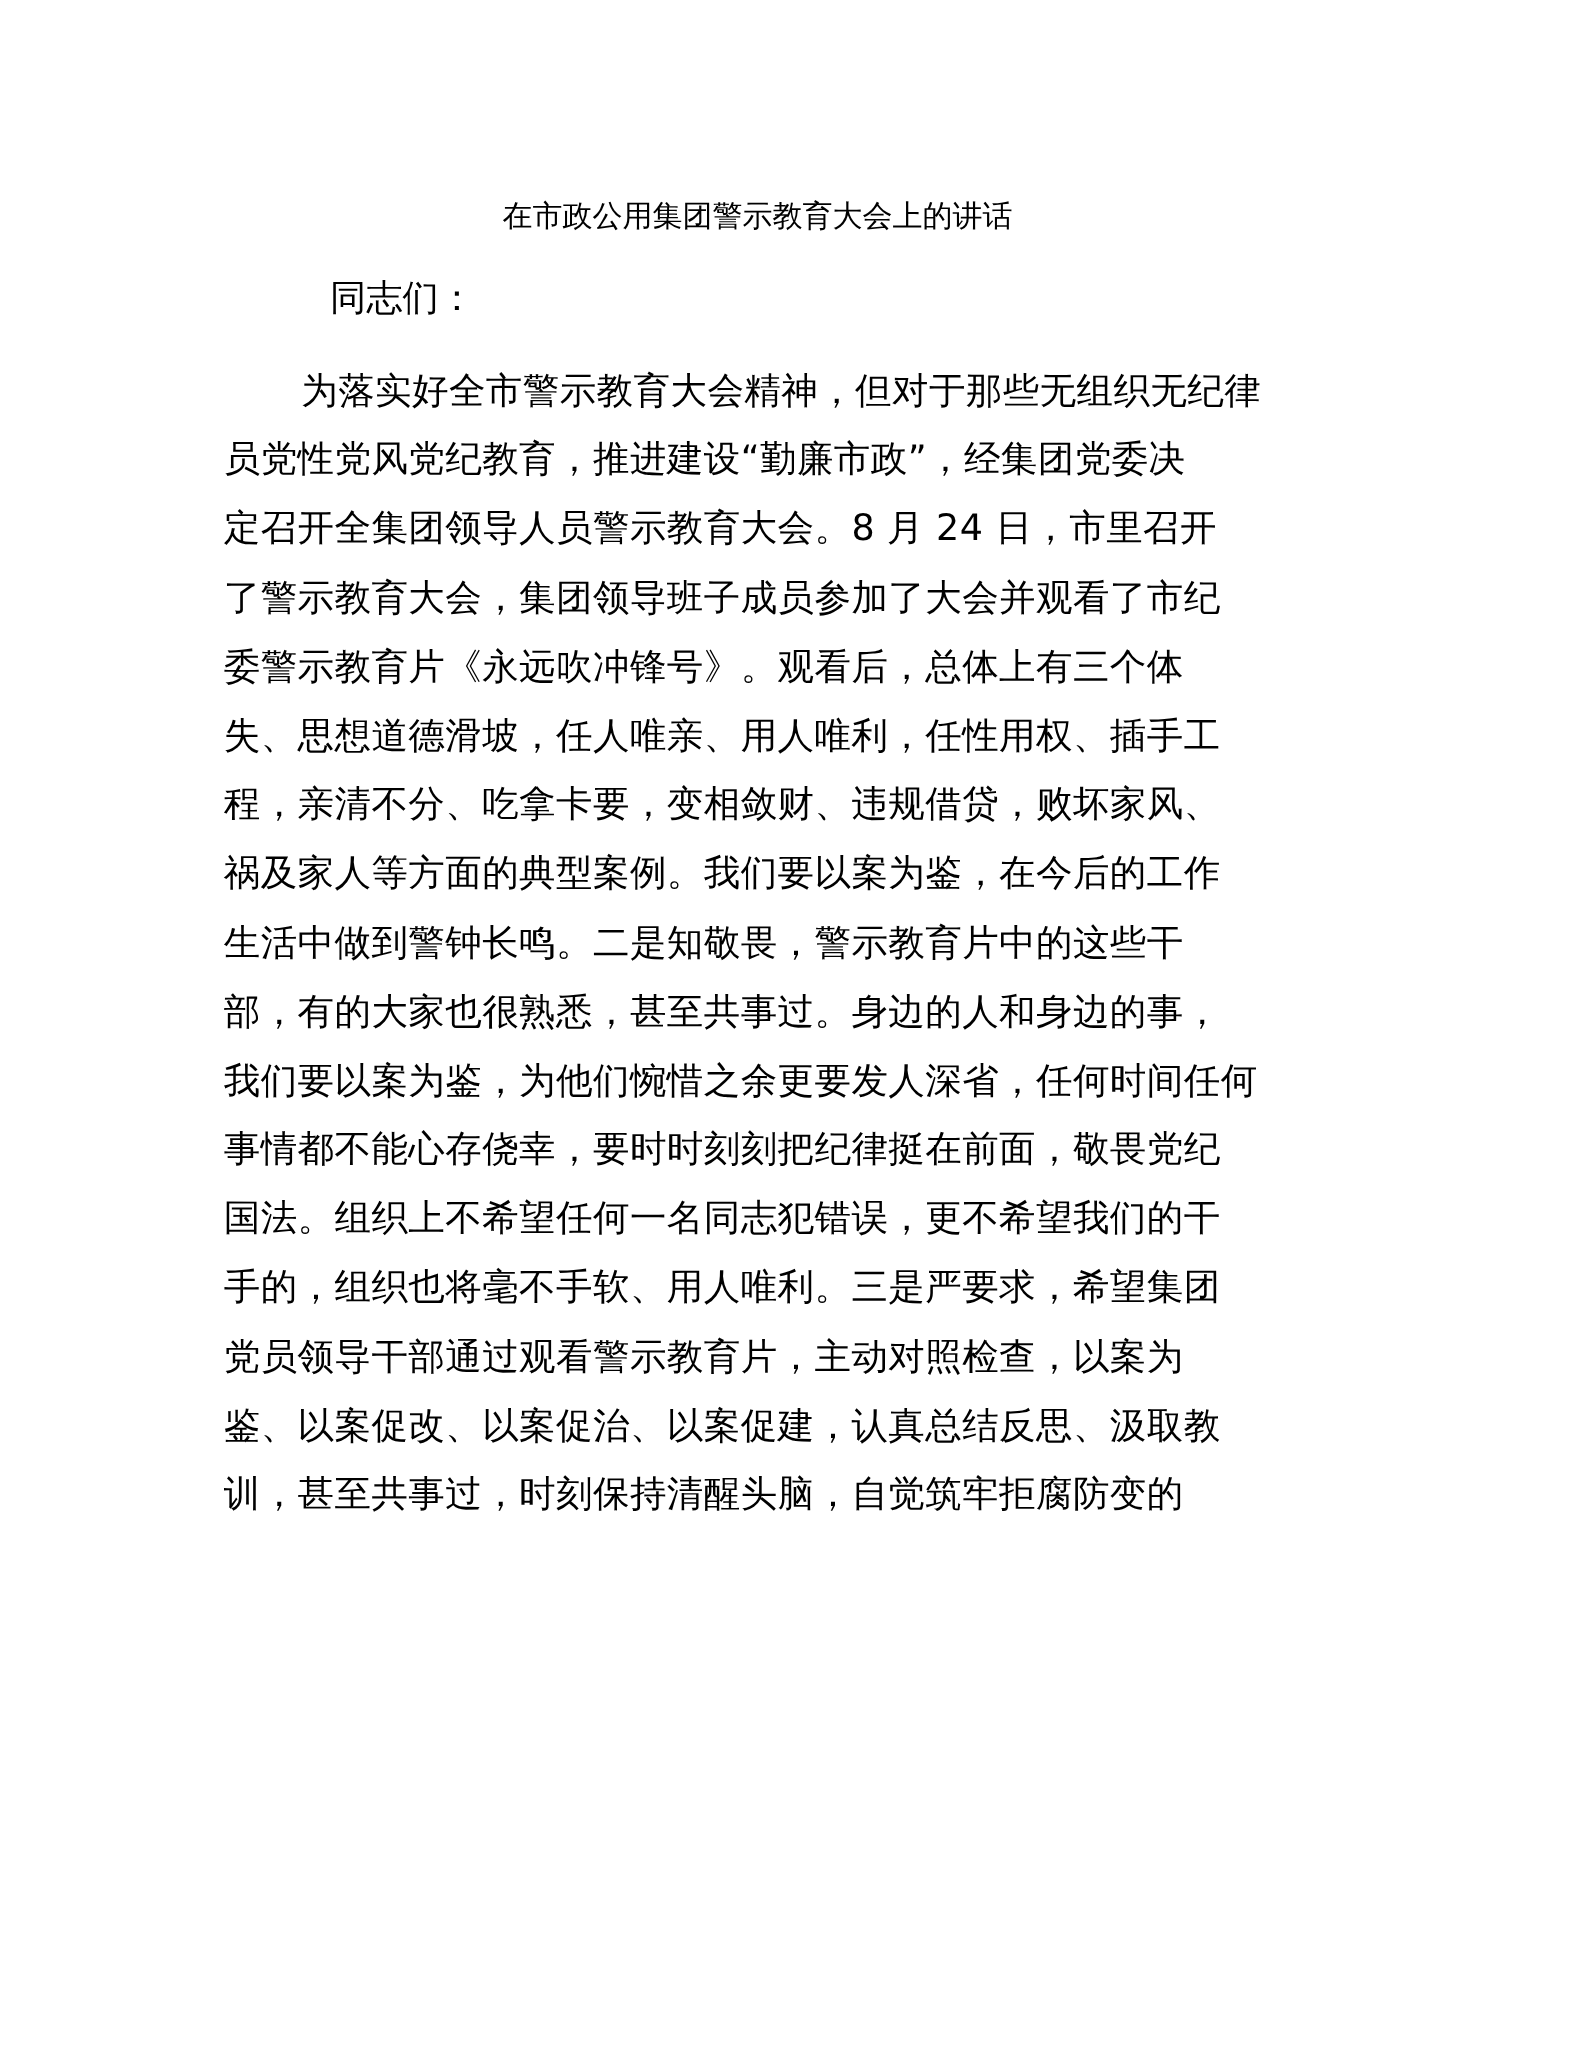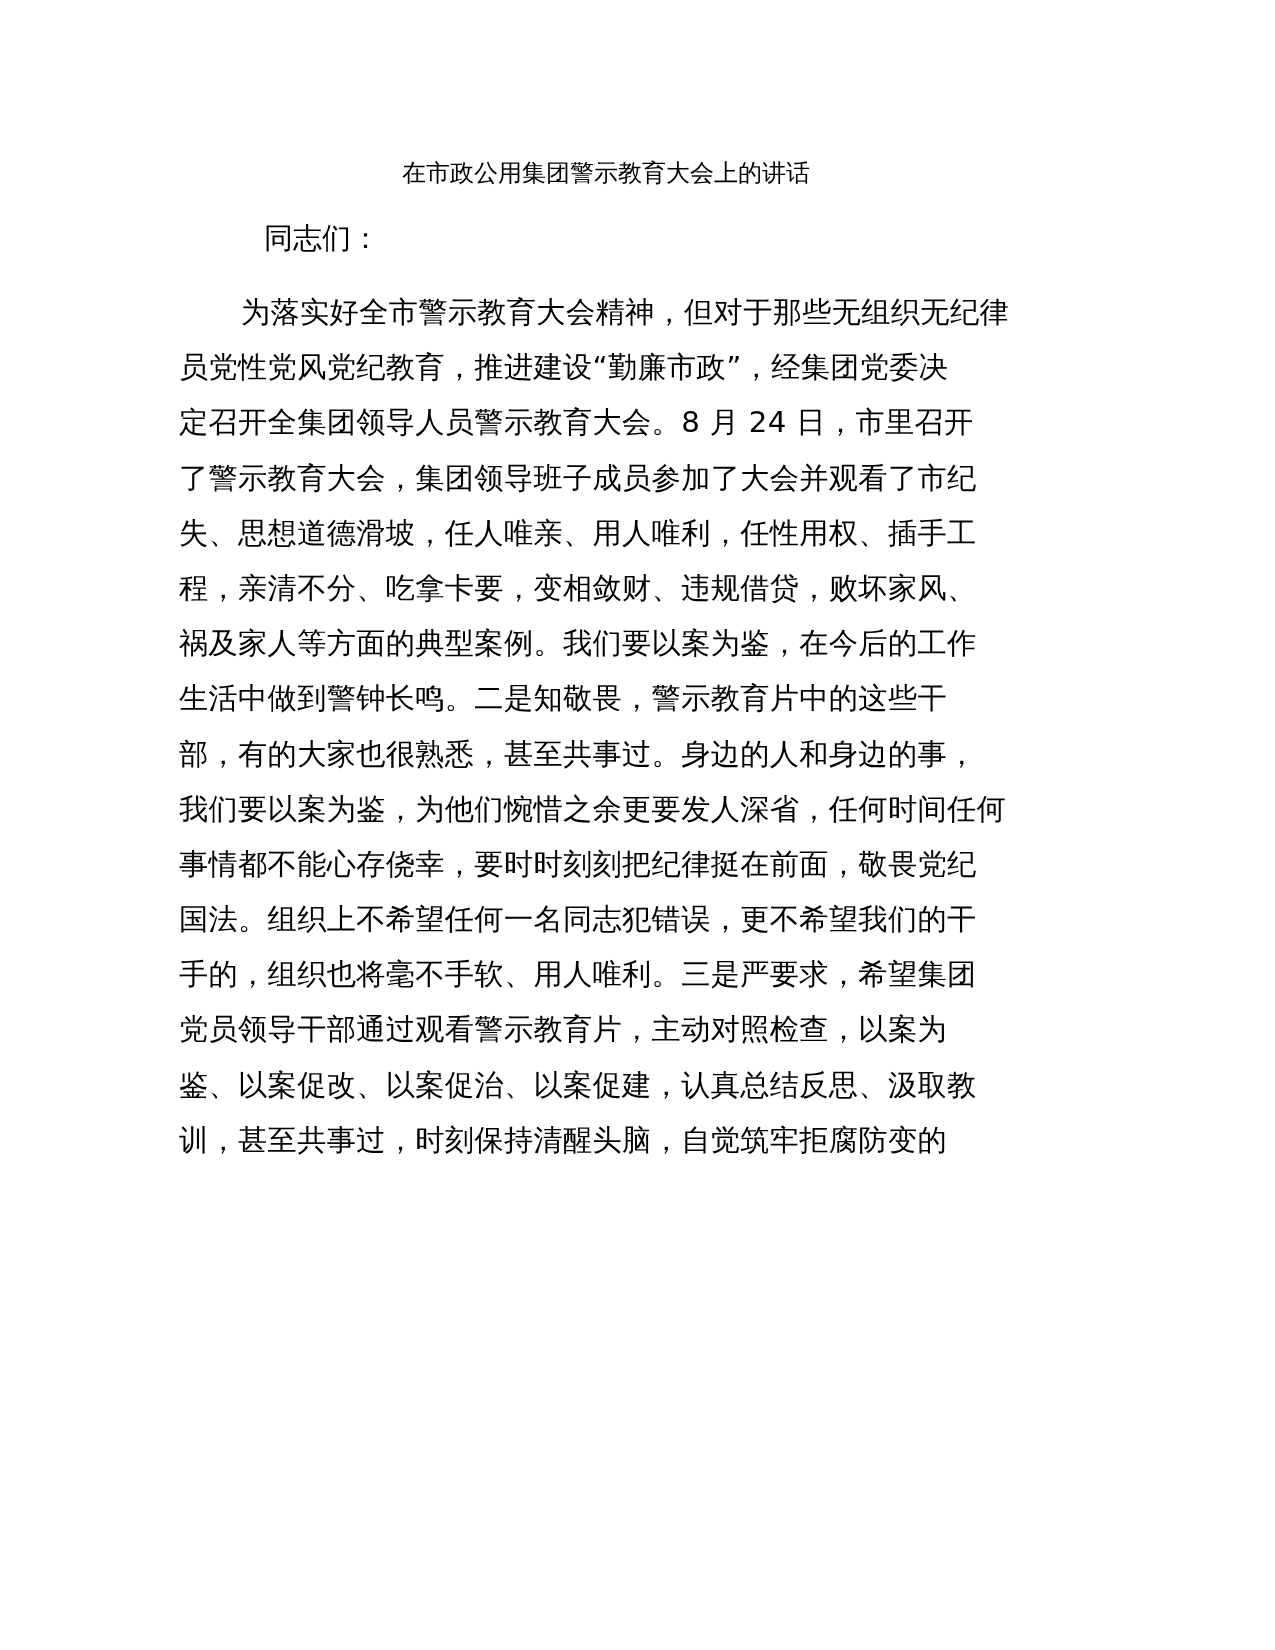--- a/index.html
+++ b/index.html
@@ -29,20 +29,21 @@
 <body>
 
 <div class="page">
   <div class="title">在市政公用集团警示教育大会上的讲话</div>
   <div class="salutation">同志们：</div>
   <div class="body-lines">
     <div class="line indent">为落实好全市警示教育大会精神，但对于那些无组织无纪律</div>
     <div class="line">员党性党风党纪教育，推进建设“勤廉市政”，经集团党委决</div>
     <div class="line">定召开全集团领导人员警示教育大会。8 月 24 日，市里召开</div>
     <div class="line">了警示教育大会，集团领导班子成员参加了大会并观看了市纪</div>
+    <div class="line">委警示教育片《永远吹冲锋号》。观看后，总体上有三个体</div>
     <div class="line">失、思想道德滑坡，任人唯亲、用人唯利，任性用权、插手工</div>
     <div class="line">程，亲清不分、吃拿卡要，变相敛财、违规借贷，败坏家风、</div>
     <div class="line">祸及家人等方面的典型案例。我们要以案为鉴，在今后的工作</div>
     <div class="line">生活中做到警钟长鸣。二是知敬畏，警示教育片中的这些干</div>
     <div class="line">部，有的大家也很熟悉，甚至共事过。身边的人和身边的事，</div>
     <div class="line">我们要以案为鉴，为他们惋惜之余更要发人深省，任何时间任何</div>
     <div class="line">事情都不能心存侥幸，要时时刻刻把纪律挺在前面，敬畏党纪</div>
     <div class="line">国法。组织上不希望任何一名同志犯错误，更不希望我们的干</div>
     <div class="line">手的，组织也将毫不手软、用人唯利。三是严要求，希望集团</div>
     <div class="line">党员领导干部通过观看警示教育片，主动对照检查，以案为</div>

